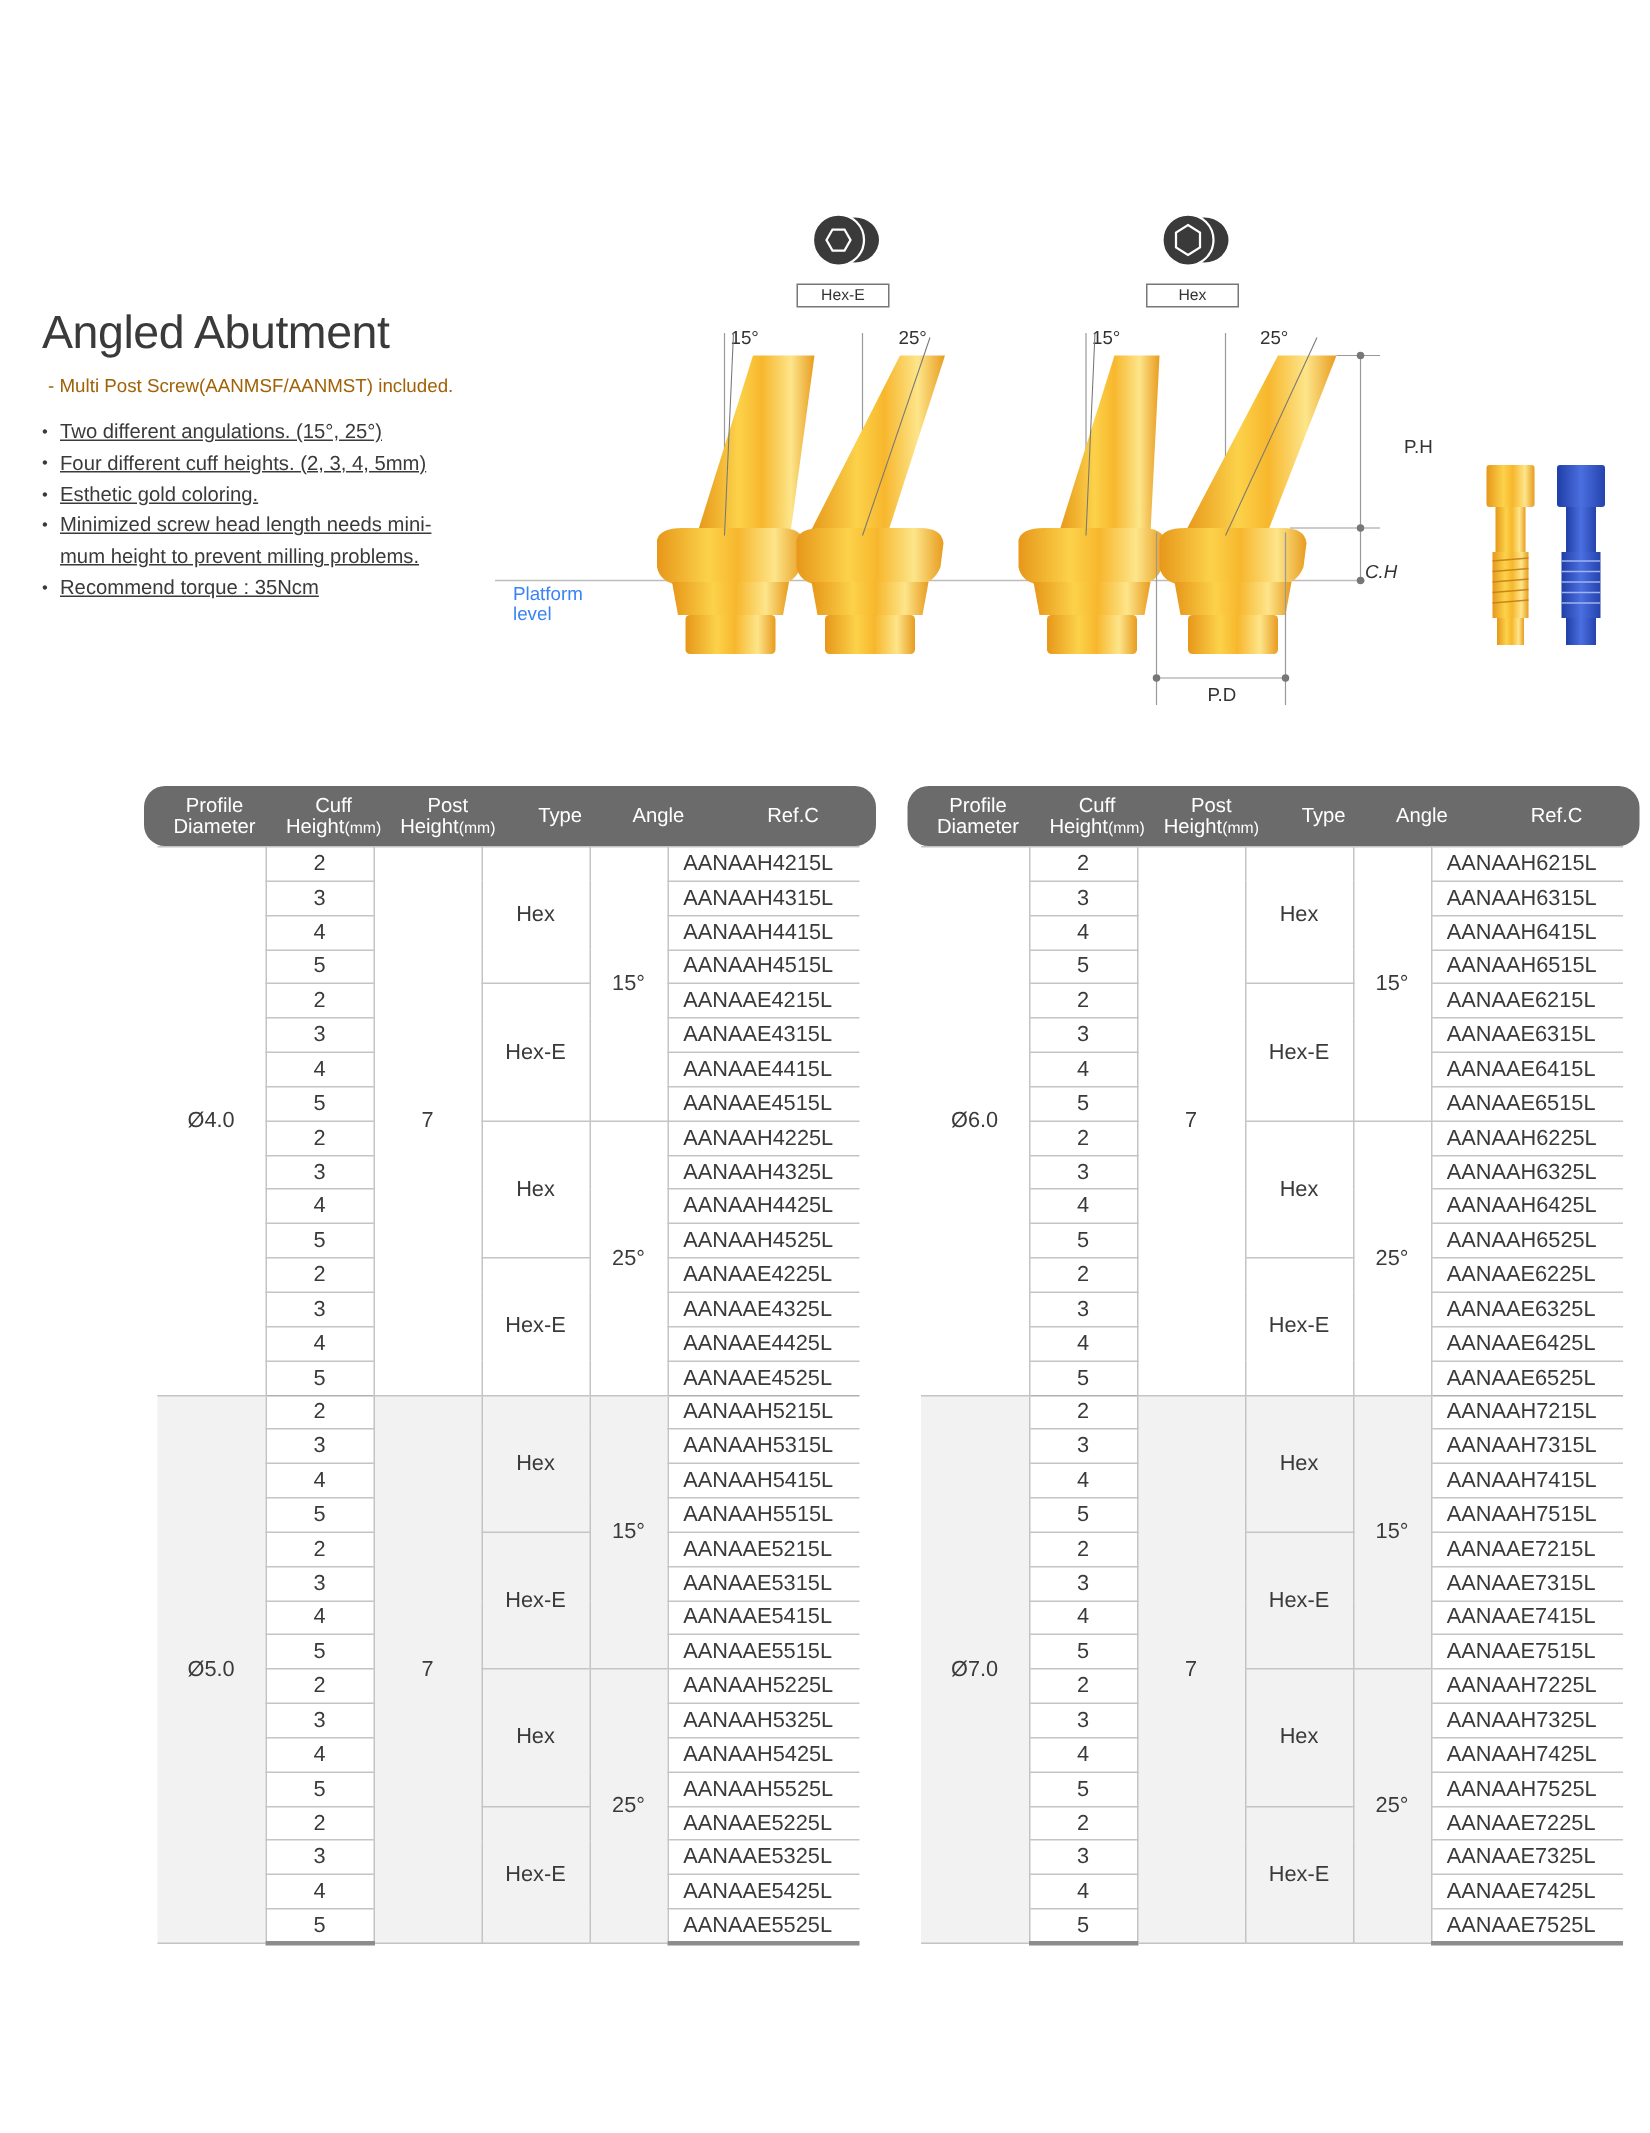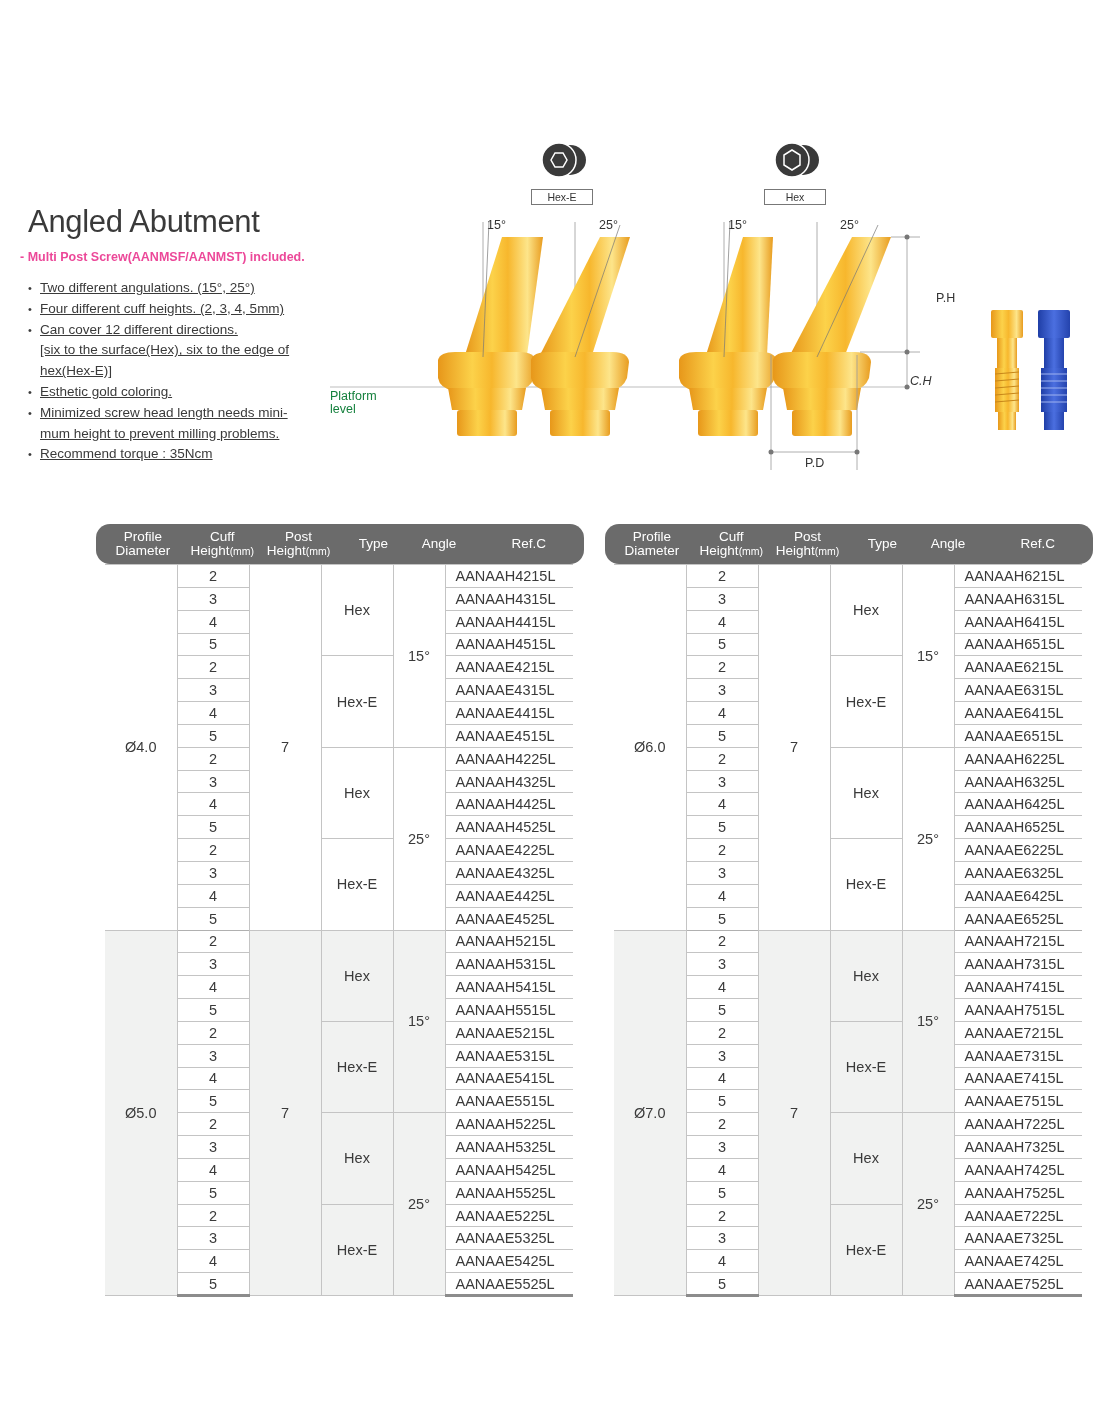--- a/index.html
+++ b/index.html
@@ -1,32 +1,32 @@
 <!DOCTYPE html>
 <html><head>
 <meta charset="utf-8">
 <style>
   * { box-sizing: border-box; margin: 0; padding: 0; }
   html, body { width: 1100px; height: 1422px; background: #ffffff; overflow: hidden; }
   body { font-family: "Liberation Sans", "DejaVu Sans", sans-serif; color: #3a3a3a; position: relative; }
 
   .title { position: absolute; left: 28px; top: 204px; font-size: 31px; font-weight: normal; color: #3a3a3a; letter-spacing: -0.3px; }
-  .subtitle { position: absolute; left: 20px; top: 250px; font-size: 12.5px; color: #ec4899; font-weight: bold; }
+  .subtitle { position: absolute; left: 32px; top: 250px; font-size: 12.5px; color: #a16207; }
   .features { position: absolute; left: 28px; top: 278px; list-style: none; font-size: 13.5px; color: #3a3a3a; line-height: 20.8px; width: 300px; text-decoration: underline; }
   .features li { position: relative; padding-left: 12px; }
   .features li::before { content: "\2022"; position: absolute; left: 0; top: 0; font-size: 11px; }
   .features li .cont { display: block; }
 
   
   .diagram { position: absolute; left: 330px; top: 130px; width: 770px; height: 350px; }
   .conn-icon { position: absolute; width: 48px; height: 36px; }
   .conn-label { position: absolute; width: 62px; height: 16px; border: 1px solid #777; font-size: 10.5px; text-align: center; line-height: 14px; color: #333; background: #fff; }
   .angle-label { position: absolute; font-size: 12.5px; color: #333; }
   .dim-label { position: absolute; font-size: 12.5px; color: #333; }
-  .platform-label { position: absolute; left: 0; top: 260px; font-size: 12.5px; line-height: 13px; color: #15803d; }
+  .platform-label { position: absolute; left: 12px; top: 260px; font-size: 12.5px; line-height: 13px; color: #3b82f6; }
 
   
   .tbl-wrap { position: absolute; top: 524px; }
   .tbl-left { left: 96px; width: 488px; }
   .tbl-right { left: 605px; width: 488px; }
   .thead { height: 40px; background: #6b6b6b; border-radius: 14px; display: flex; color: #fff; font-size: 13.5px; align-items: center; }
   .thead div { text-align: center; line-height: 14px; margin-left: 12px; }
   .thead small { font-size: 10.5px; }
   table { border-collapse: collapse; margin-left: 9px; width: 468px; table-layout: fixed; font-size: 14.5px; color: #3a3a3a; }
   td { text-align: center; border: 1px solid #c4c4c4; height: 22.85px; padding: 0; line-height: 20px; }
@@ -39,21 +39,20 @@
 </style>
 </head>
 <body>
 
 <h1 class="title">Angled Abutment</h1>
 <div class="subtitle">- Multi Post Screw(AANMSF/AANMST) included.</div>
 
 <ul class="features">
   <li><span>Two different angulations. (15°, 25°)</span></li>
   <li><span>Four different cuff heights. (2, 3, 4, 5mm)</span></li>
-  <li><span>Can cover 12 different directions.</span><span class="cont">[six to the surface(Hex), six to the edge of hex(Hex-E)]</span></li>
   <li><span>Esthetic gold coloring.</span></li>
   <li><span>Minimized screw head length needs mini-</span><span class="cont">mum height to prevent milling problems.</span></li>
   <li><span>Recommend torque : 35Ncm</span></li>
 </ul>
 
 <div class="diagram">
 
   <svg class="conn-icon" style="left:210px; top:12px;" viewBox="0 0 48 36">
     <ellipse cx="30" cy="18" rx="16" ry="15" fill="#3a3a3a"></ellipse>
     <circle cx="19" cy="18" r="17" fill="#3a3a3a" stroke="#fff" stroke-width="1.5"></circle>

